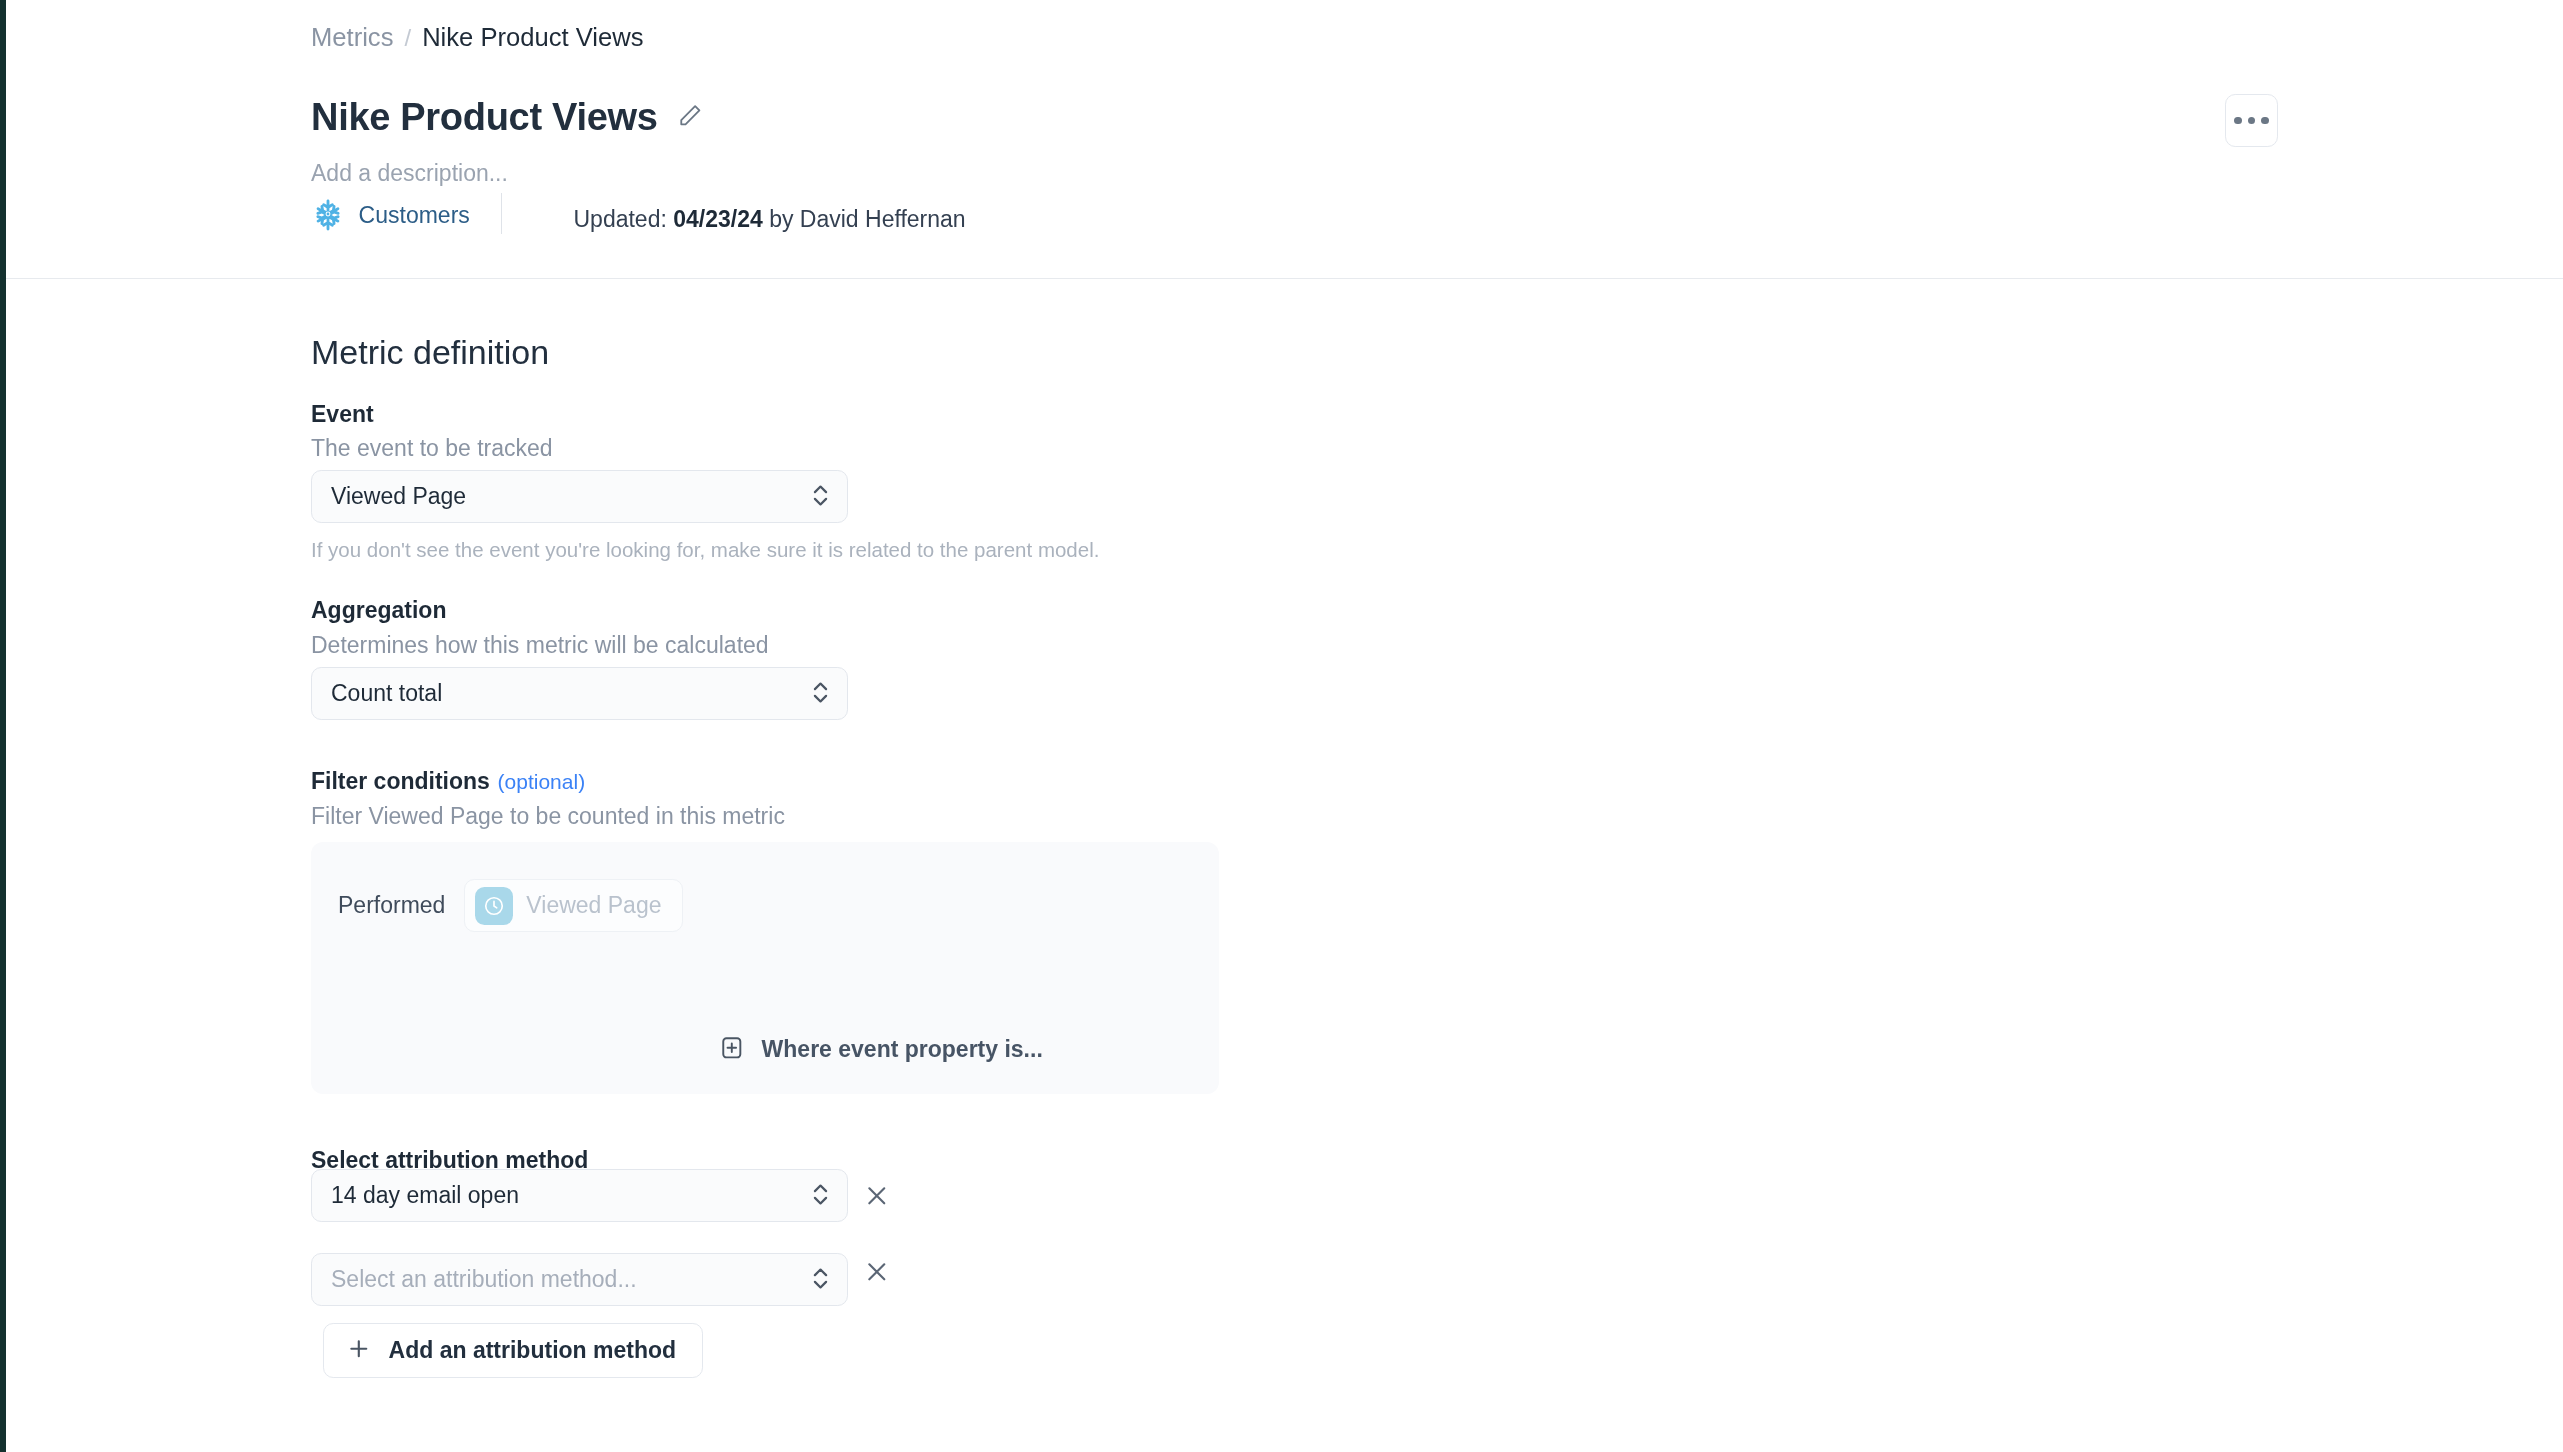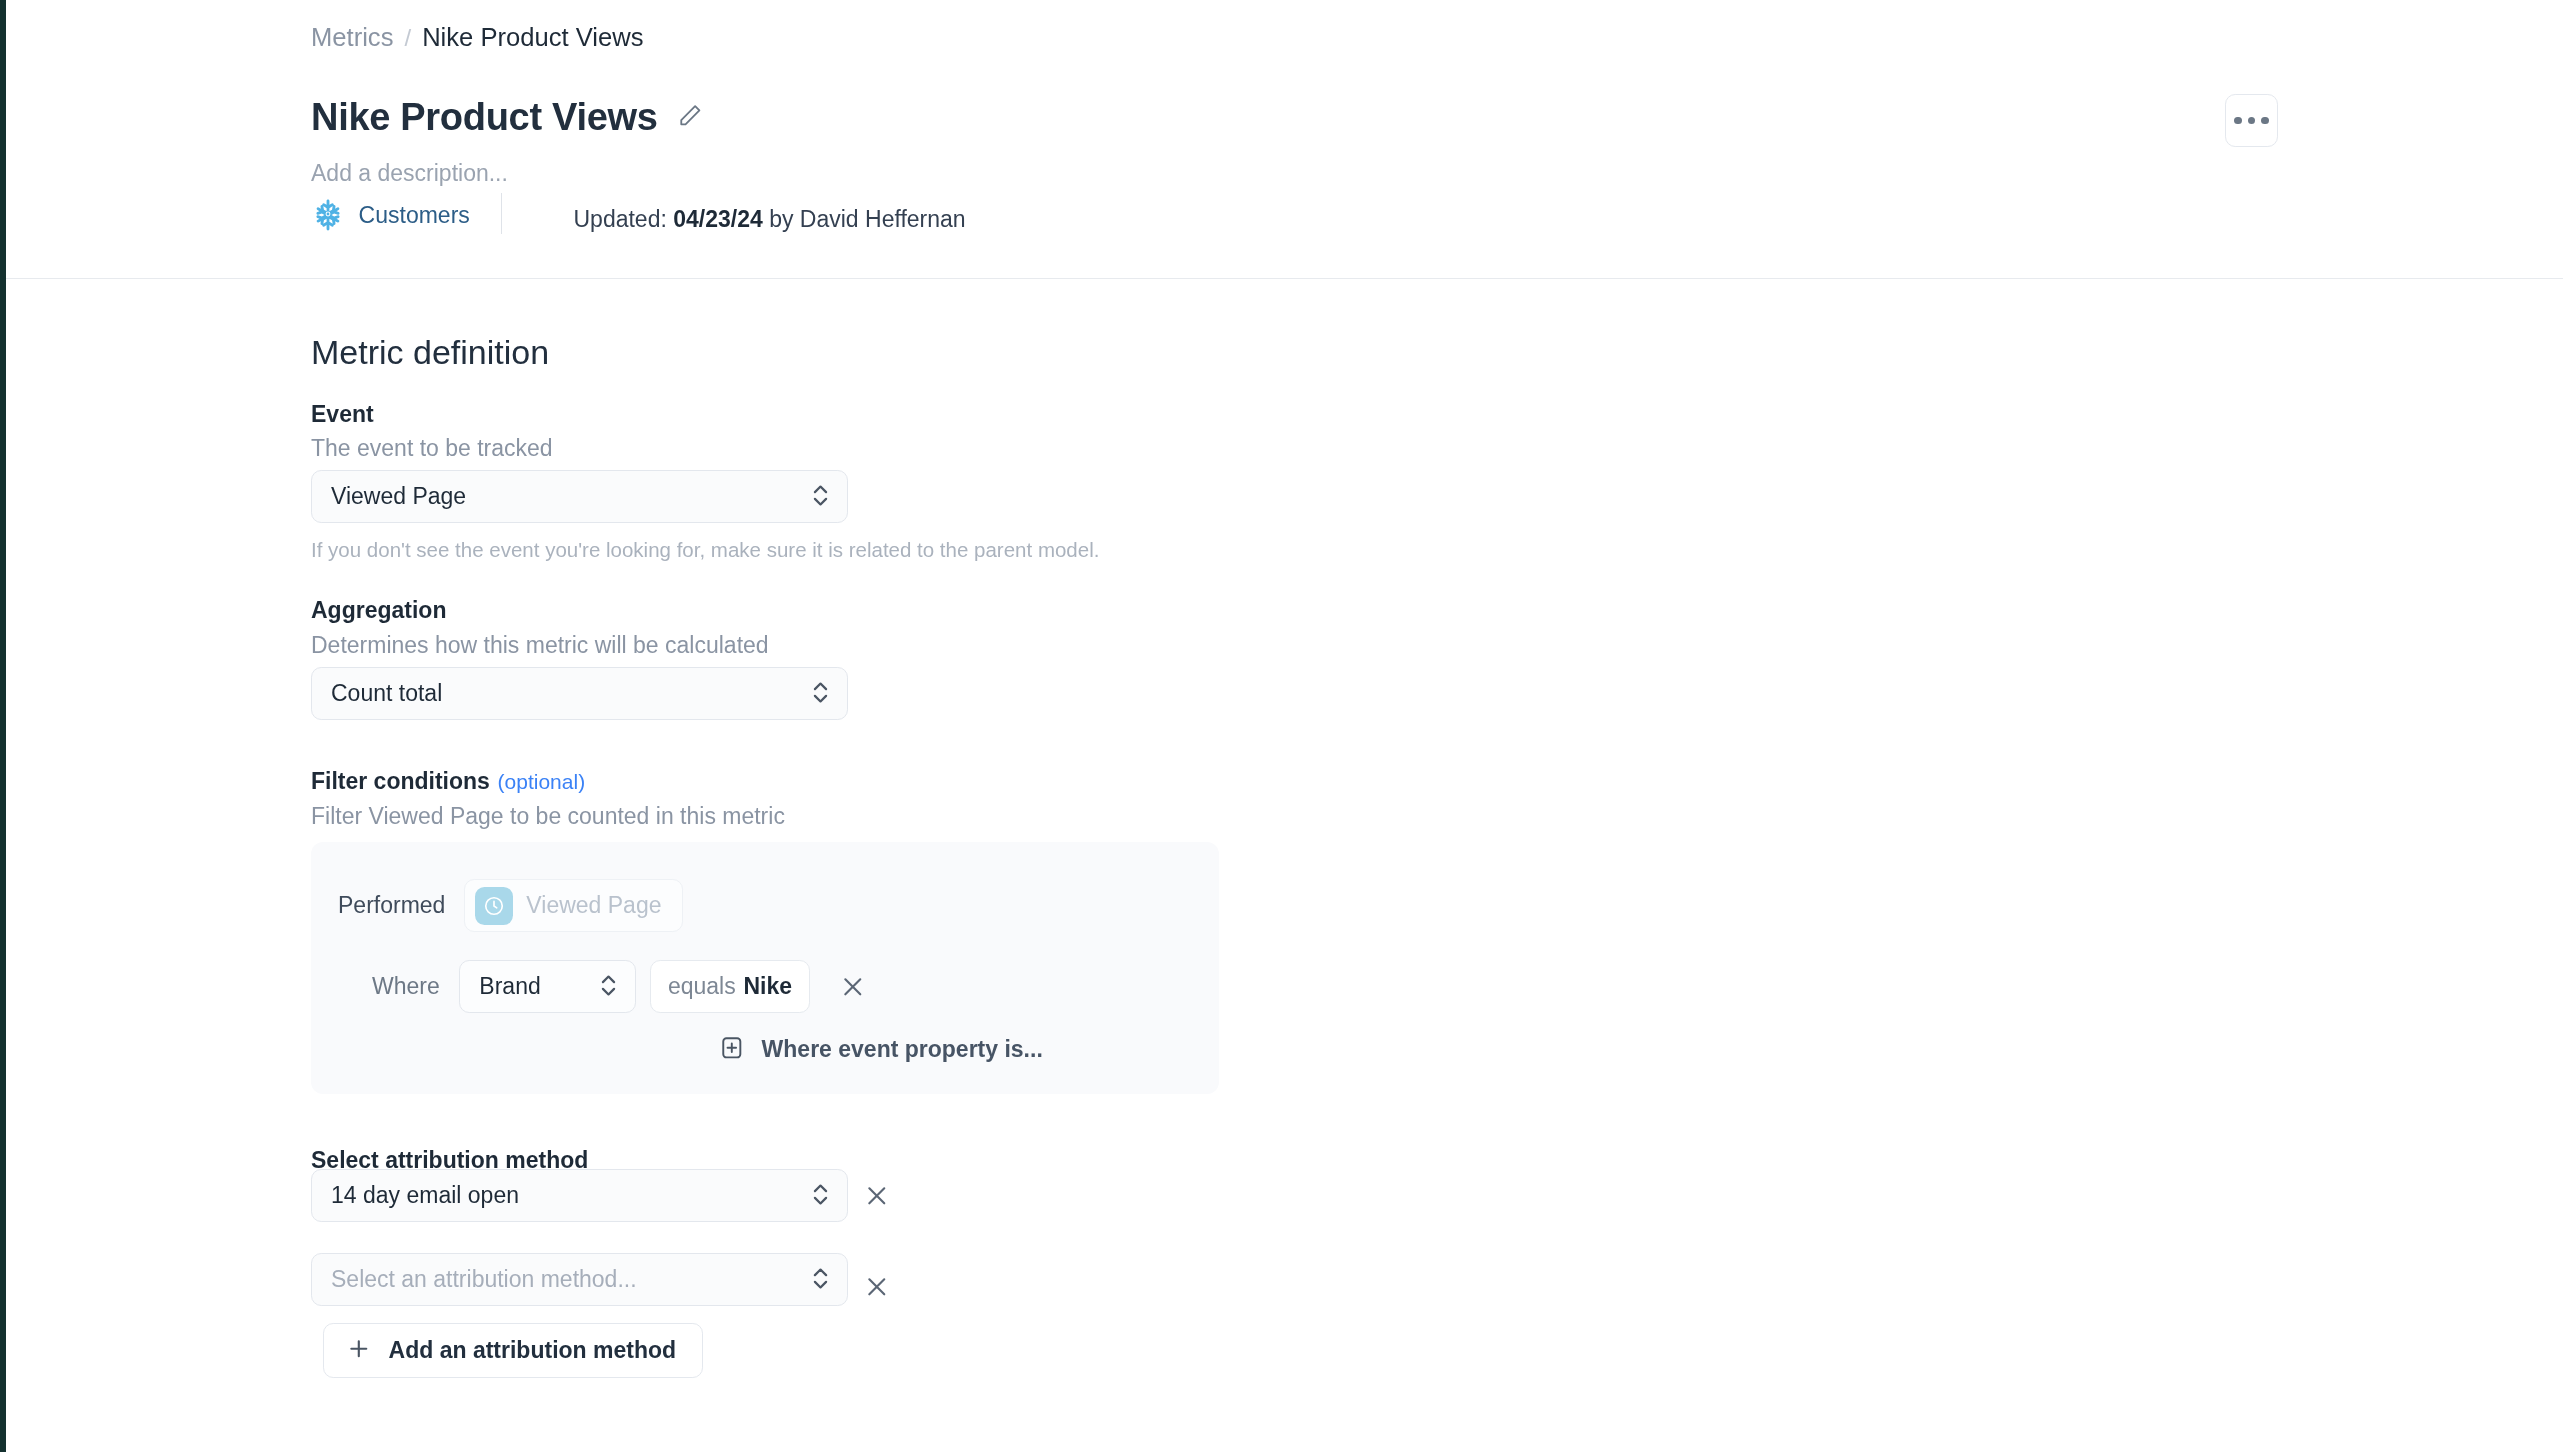--- a/index.html
+++ b/index.html
@@ -314,21 +314,21 @@
   .add-prop-row .lbl {
     font-size: 23px;
     color: #475465;
     font-weight: 600;
     line-height: 29px;
   }
 
   
   .attr-title { position: absolute; left: 305px; top: 865px; }
   .attr-row-1 { position: absolute; left: 305px; top: 888px; display: flex; align-items: center; }
-  .attr-row-2 { position: absolute; left: 305px; top: 972px; display: flex; align-items: flex-end; }
+  .attr-row-2 { position: absolute; left: 305px; top: 972px; display: flex; align-items: flex-start; }
   .attr-row-1 .select, .attr-row-2 .select { width: 537px; }
 
   .add-attr-btn {
     position: absolute;
     left: 317px;
     top: 1042px;
     height: 55px;
     border: 1.7px solid #e4e8ee;
     border-radius: 10.2px;
     background: #ffffff;
@@ -446,44 +446,20 @@
           <span class="chip-badge">
             <svg width="22" height="22" viewBox="0 0 24 24" fill="none" stroke="#ffffff" stroke-width="1.8" stroke-linecap="round" stroke-linejoin="round">
               <circle cx="12" cy="12" r="9"></circle>
               <path d="M12 7v5l3 2"></path>
             </svg>
           </span>
           <span class="chip-text">Viewed Page</span>
         </div>
       </div>
 
-      <div class="where-row">
-        <span class="where-label">Where</span>
-
-        <div class="select sel-brand">
-          <span class="val">Brand</span>
-          <span class="stepper">
-            <svg width="19" height="29" viewBox="0 0 16 26" fill="none">
-              <path d="M3 10l5-5 5 5" stroke="#4a5563" stroke-width="2" stroke-linecap="round" stroke-linejoin="round"></path>
-              <path d="M3 16l5 5 5-5" stroke="#4a5563" stroke-width="2" stroke-linecap="round" stroke-linejoin="round"></path>
-            </svg>
-          </span>
-        </div>
-
-        <div class="value-pill">
-          <span class="op">equals</span>
-          <span class="v">Nike</span>
-        </div>
-
-        <div class="x-btn">
-          <svg width="25.6" height="25.6" viewBox="0 0 24 24" fill="none" stroke="#5b6675" stroke-width="2" stroke-linecap="round">
-            <path d="M5 5l14 14M19 5L5 19"></path>
-          </svg>
-        </div>
-      </div>
 
       <div class="add-prop-row">
         <span>
           <svg width="25.6" height="25.6" viewBox="0 0 24 24" fill="none" stroke="#4a5563" stroke-width="1.8" stroke-linecap="round" stroke-linejoin="round">
             <rect x="4" y="3" width="16" height="18" rx="3"></rect>
             <path d="M12 8v8M8 12h8"></path>
           </svg>
         </span>
         <span class="lbl">Where event property is...</span>
       </div>

